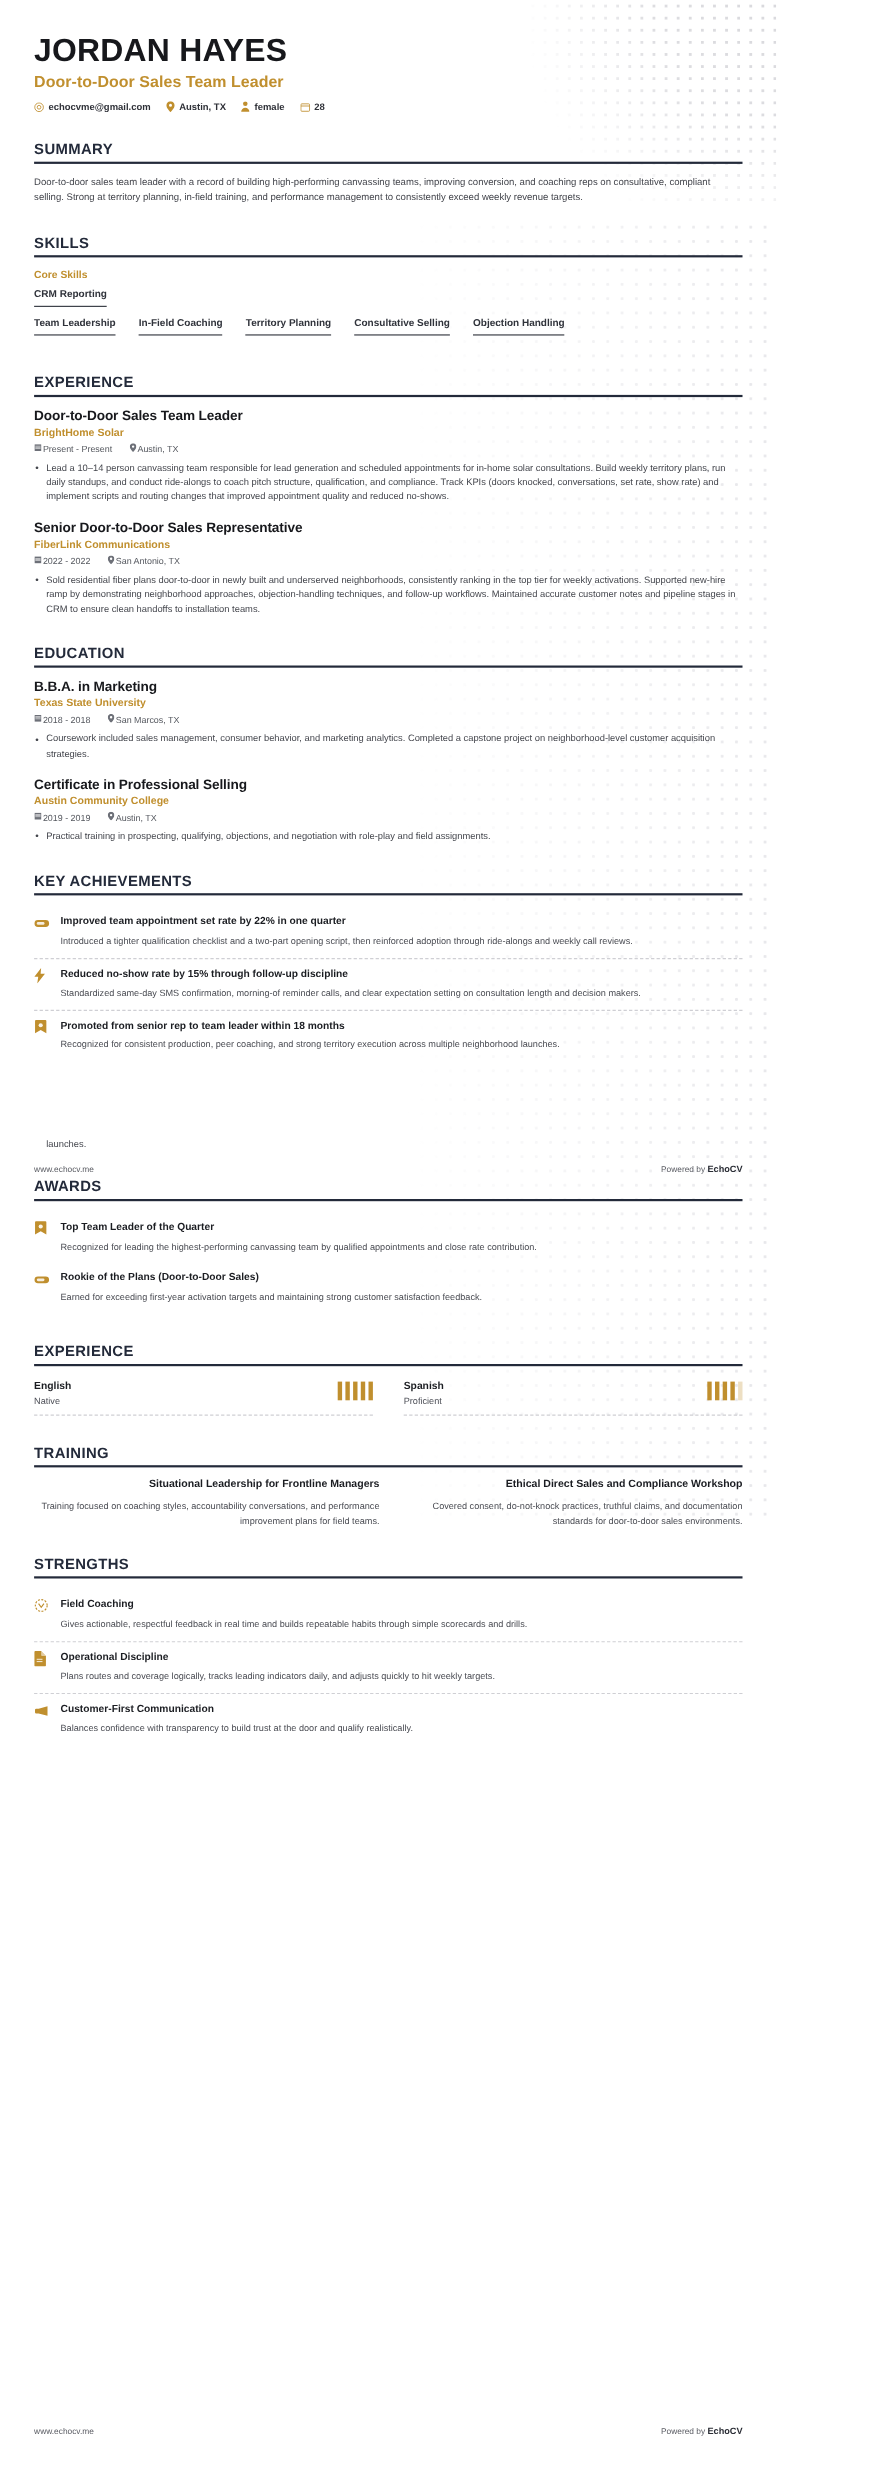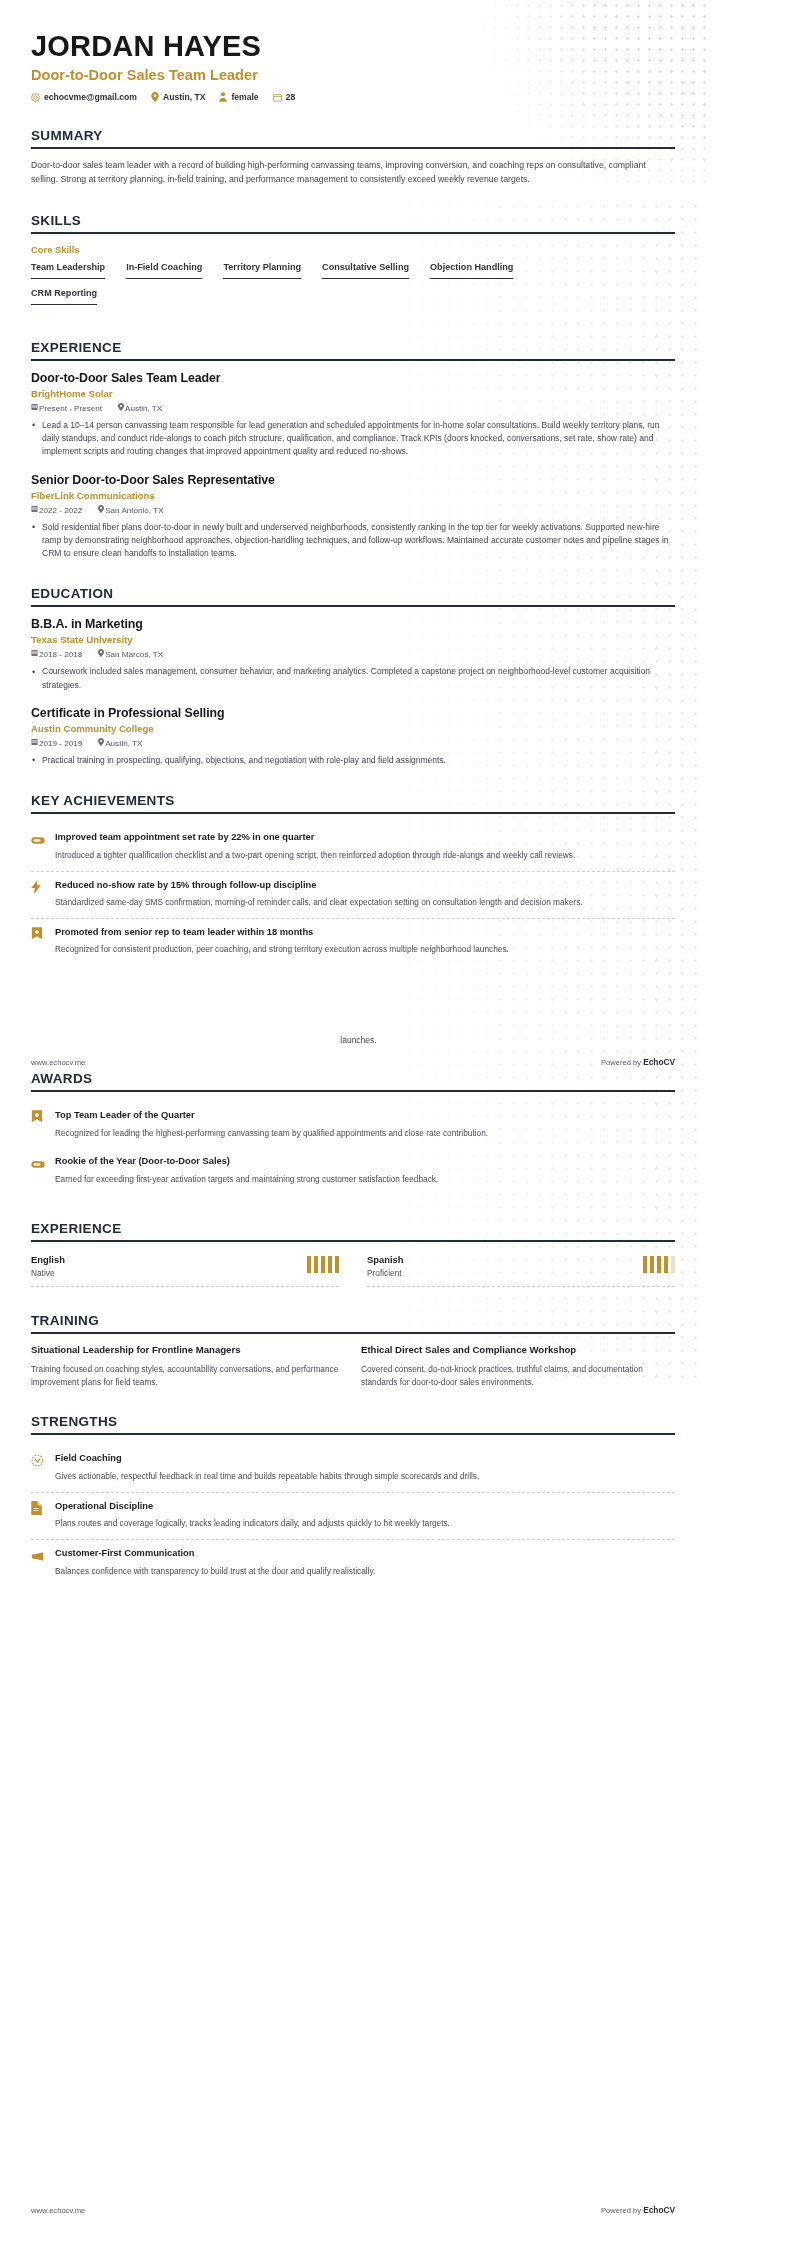--- a/index.html
+++ b/index.html
@@ -212,20 +212,21 @@
   .lang-level { font-size: 8.3px; color: #4d4f57; margin-top: 3px; }
   .bars { display: flex; gap: 2.5px; padding-top: 2px; }
   .bar { width: 4.4px; height: 17px; background: #c08f2e; }
   .bar.off { background: #eddfc3; }
 
   
   .train-grid {
     display: grid;
     grid-template-columns: 1fr 1fr;
     column-gap: 16px;
+    text-align: right;
   }
   .train-title {
     font-size: 9.6px;
     font-weight: 700;
     color: #1b1d22;
     line-height: 1.35;
   }
   .train-desc {
     font-size: 8.3px;
     line-height: 1.55;
@@ -245,21 +246,20 @@
   .footer .brand { font-weight: 700; color: #2a2d35; font-size: 8.3px; }
   .footer .powered { font-size: 7.6px; color: #5a5c63; }
   .footer-mid { position: absolute; left: 0; right: 0; top: 1057px; }
   .footer-bot { position: absolute; left: 0; right: 0; top: 2205px; }
   .pagebreak { height: 54px; }
   .contin {
     font-size: 8.5px;
     color: #44464d;
     padding-left: 11px;
     margin-top: 0;
-    text-align: center;
   }
 </style>
 </head>
 <body>
 
 <div class="page">
   <div class="dots-tr"></div>
   <div class="dots-mid"></div>
 
   <div class="content">
@@ -310,29 +310,29 @@
       <div class="sec-title">SUMMARY</div>
       <div class="sec-rule"></div>
       <div class="summary-text">Door-to-door sales team leader with a record of building high-performing canvassing teams, improving conversion, and coaching reps on consultative, compliant selling. Strong at territory planning, in-field training, and performance management to consistently exceed weekly revenue targets.</div>
     </div>
 
     <div class="section">
       <div class="sec-title">SKILLS</div>
       <div class="sec-rule"></div>
       <div class="skill-group-label">Core Skills</div>
       <div class="skill-row">
+        <div class="skill-chip">CRM Reporting</div>
+      </div>
+      <div class="skill-row">
         <div class="skill-chip">Team Leadership</div>
         <div class="skill-chip">In-Field Coaching</div>
         <div class="skill-chip">Territory Planning</div>
         <div class="skill-chip">Consultative Selling</div>
         <div class="skill-chip">Objection Handling</div>
       </div>
-      <div class="skill-row">
-        <div class="skill-chip">CRM Reporting</div>
-      </div>
     </div>
 
     <div class="section">
       <div class="sec-title">EXPERIENCE</div>
       <div class="sec-rule"></div>
 
       <div class="entry">
         <div class="entry-title">Door-to-Door Sales Team Leader</div>
         <div class="entry-org">BrightHome Solar</div>
         <div class="entry-meta">
@@ -523,21 +523,21 @@
         </div>
 
         <div class="card no-rule">
           <div class="card-ico">
             <svg width="14" height="11" viewBox="0 0 20 14">
                 <rect x="0.5" y="2.5" width="19" height="9" rx="4.5" fill="#c08f2e"></rect>
                 <rect x="3.5" y="5.2" width="10" height="3.6" rx="1.8" fill="#fff" opacity=".85"></rect>
               </svg>
           </div>
           <div class="card-body">
-            <div class="card-title">Rookie of the Year (Door-to-Door Sales)</div>
+            <div class="card-title">Rookie of the Plans (Door-to-Door Sales)</div>
             <div class="card-desc">Earned for exceeding first-year activation targets and maintaining strong customer satisfaction feedback.</div>
           </div>
         </div>
       </div>
     </div>
 
     <div class="section">
       <div class="sec-title">EXPERIENCE</div>
       <div class="sec-rule"></div>
       <div class="lang-grid">

